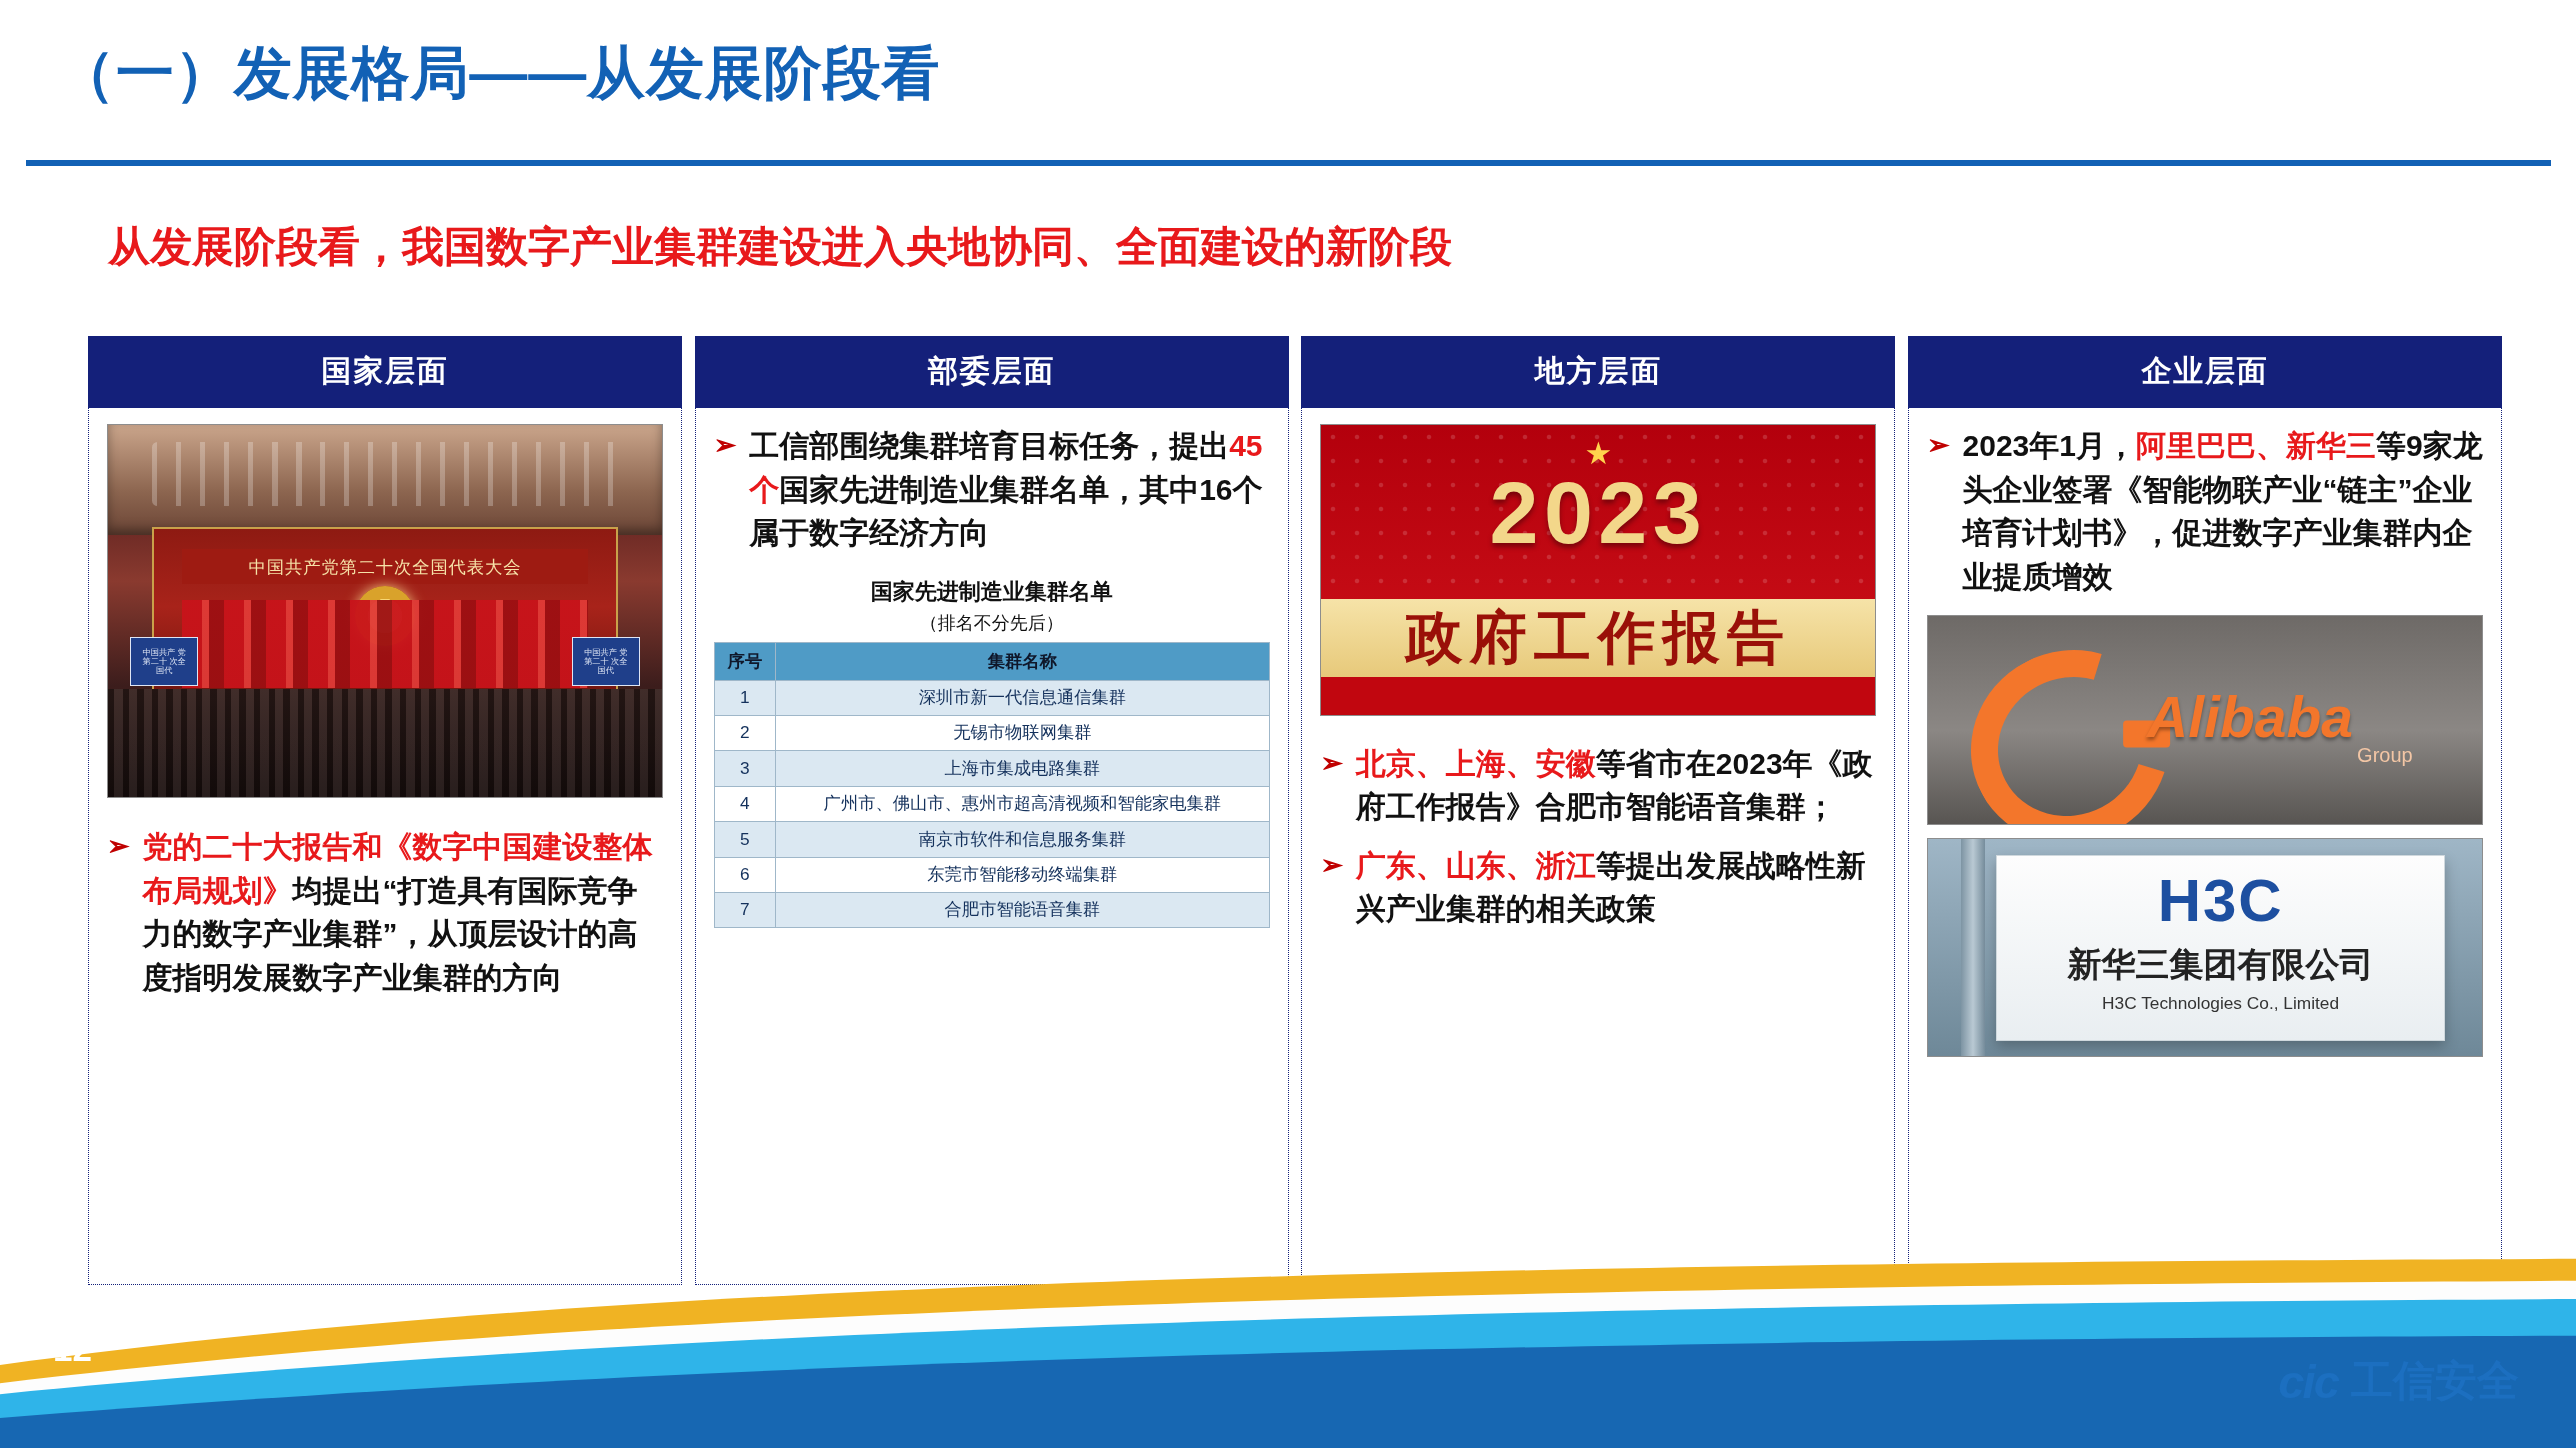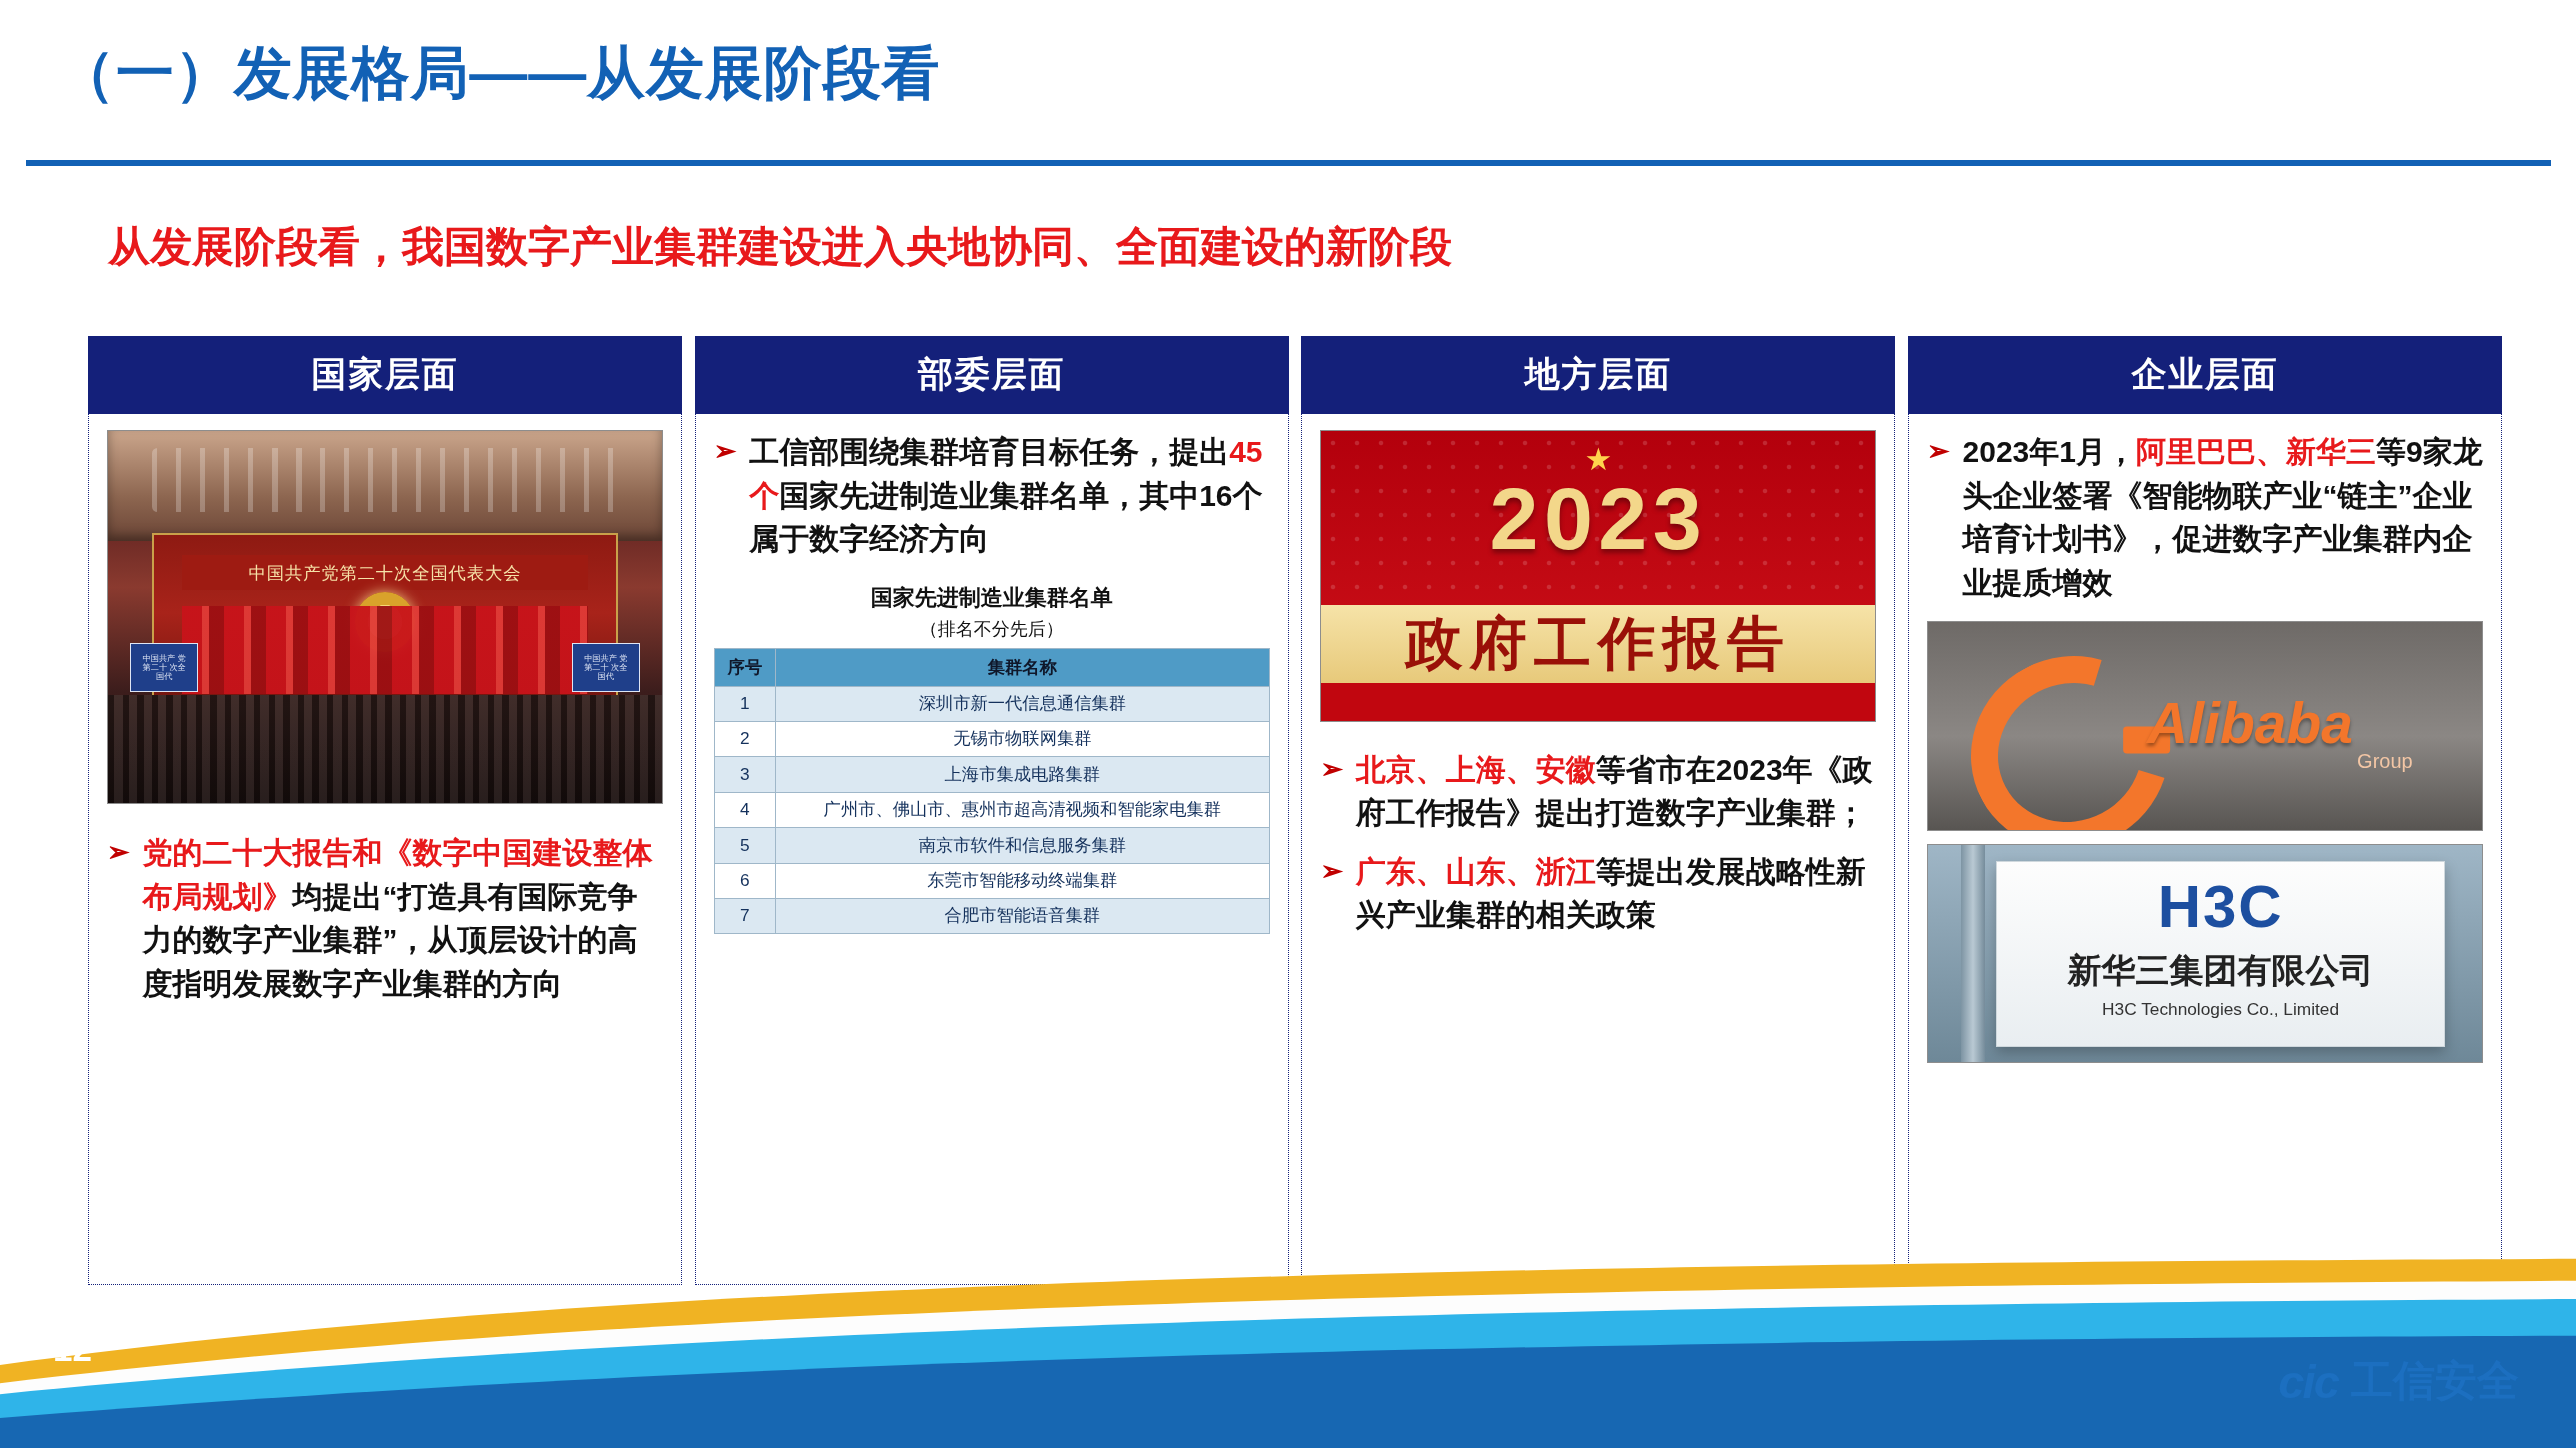--- a/index.html
+++ b/index.html
@@ -62,21 +62,21 @@
     gap: 12.8px;
   }
   .col {
     flex: 1 1 0;
     display: flex;
     flex-direction: column;
   }
   .col-head {
     background: #14207a;
     color: #ffffff;
-    font-size: 35px;
+    font-size: 30px;
     font-weight: bold;
     text-align: center;
     padding: 14.6px 0 16.4px;
     letter-spacing: 1.8px;
   }
   .col-body {
     flex: 1;
     border: 1.8px dotted #14207a;
     border-top: none;
     padding: 16.4px 18px 12.8px;
@@ -461,21 +461,21 @@
           <div class="ir-2023">2023</div>
           <div class="ir-band">
             <span>政府工作报告</span>
           </div>
           <div class="ir-foot"></div>
         </div>
 
         <div class="bullet" style="margin-top:25.6px;">
           <span class="arrow">➢</span>
           <span>
-            <span class="red">北京、上海、安徽</span><span class="blk">等省市在2023年《政府工作报告》提出打造数字产业集群；</span>
+            <span class="red">北京、上海、安徽</span><span class="blk">等省市在2023年《政府工作报告》合肥市智能语音集群；</span>
           </span>
         </div>
 
         <div class="bullet">
           <span class="arrow">➢</span>
           <span>
             <span class="red">广东、山东、浙江</span><span class="blk">等提出发展战略性新兴产业集群的相关政策</span>
           </span>
         </div>
 

